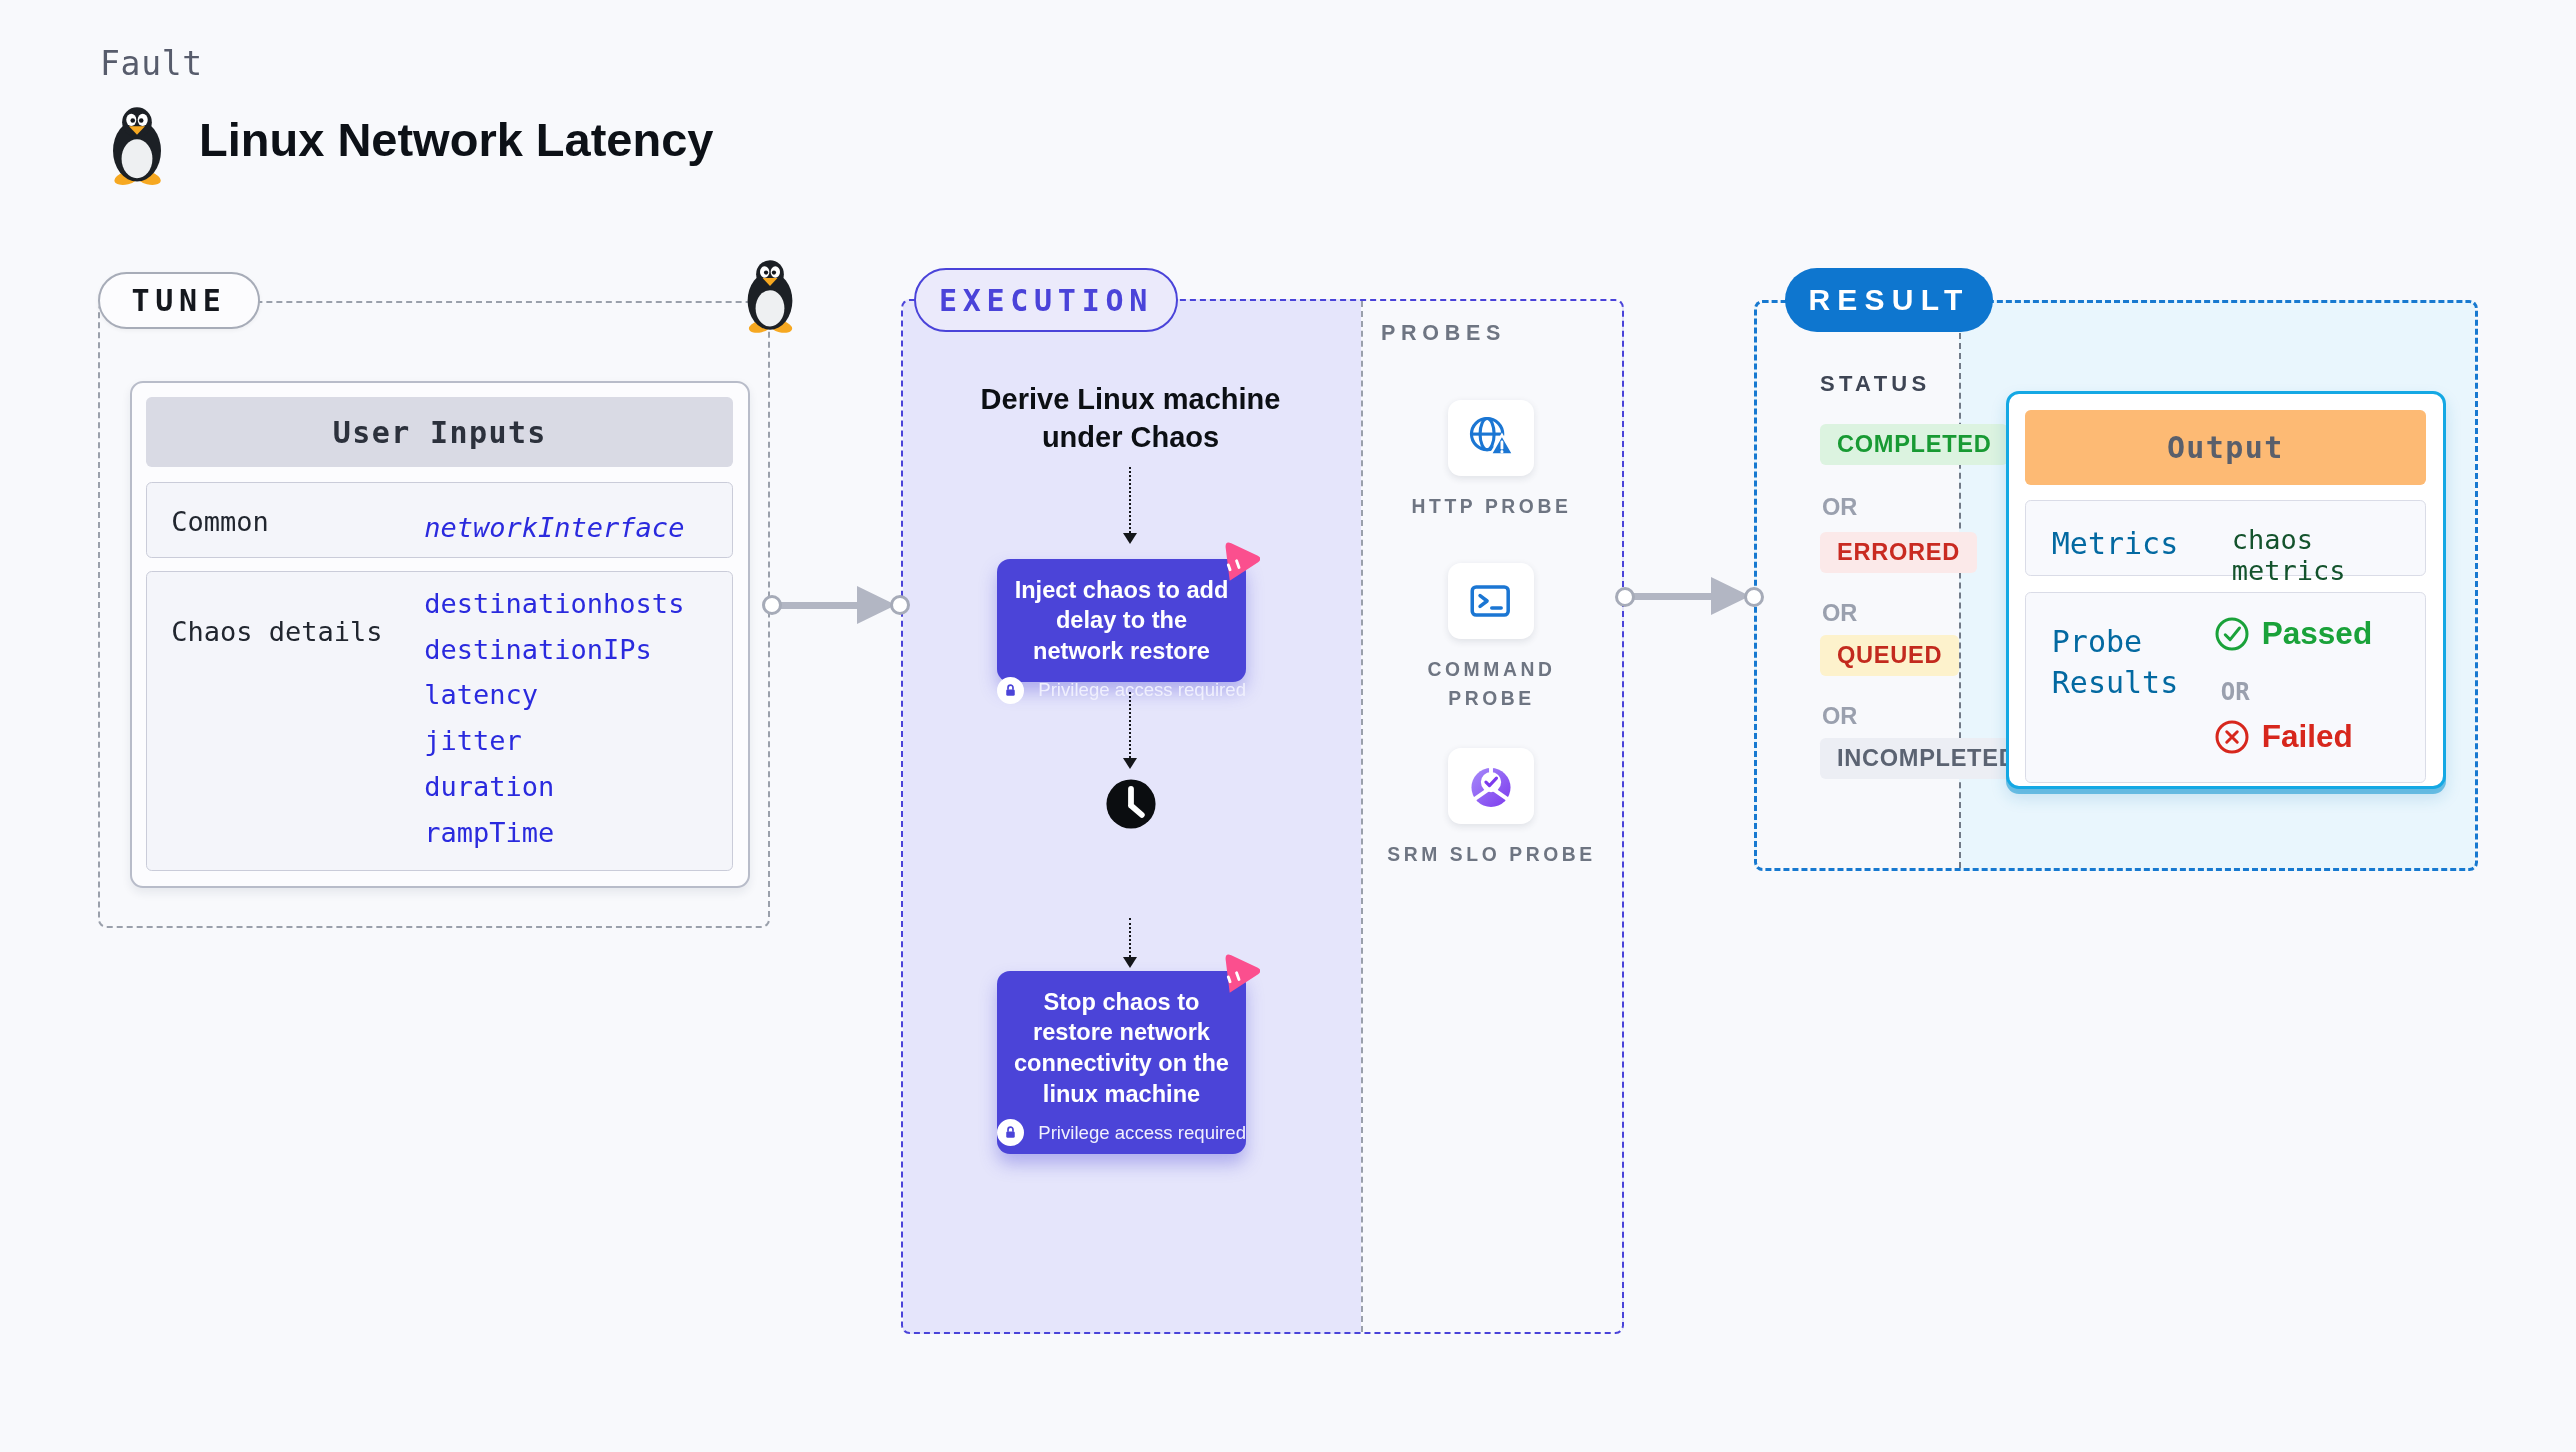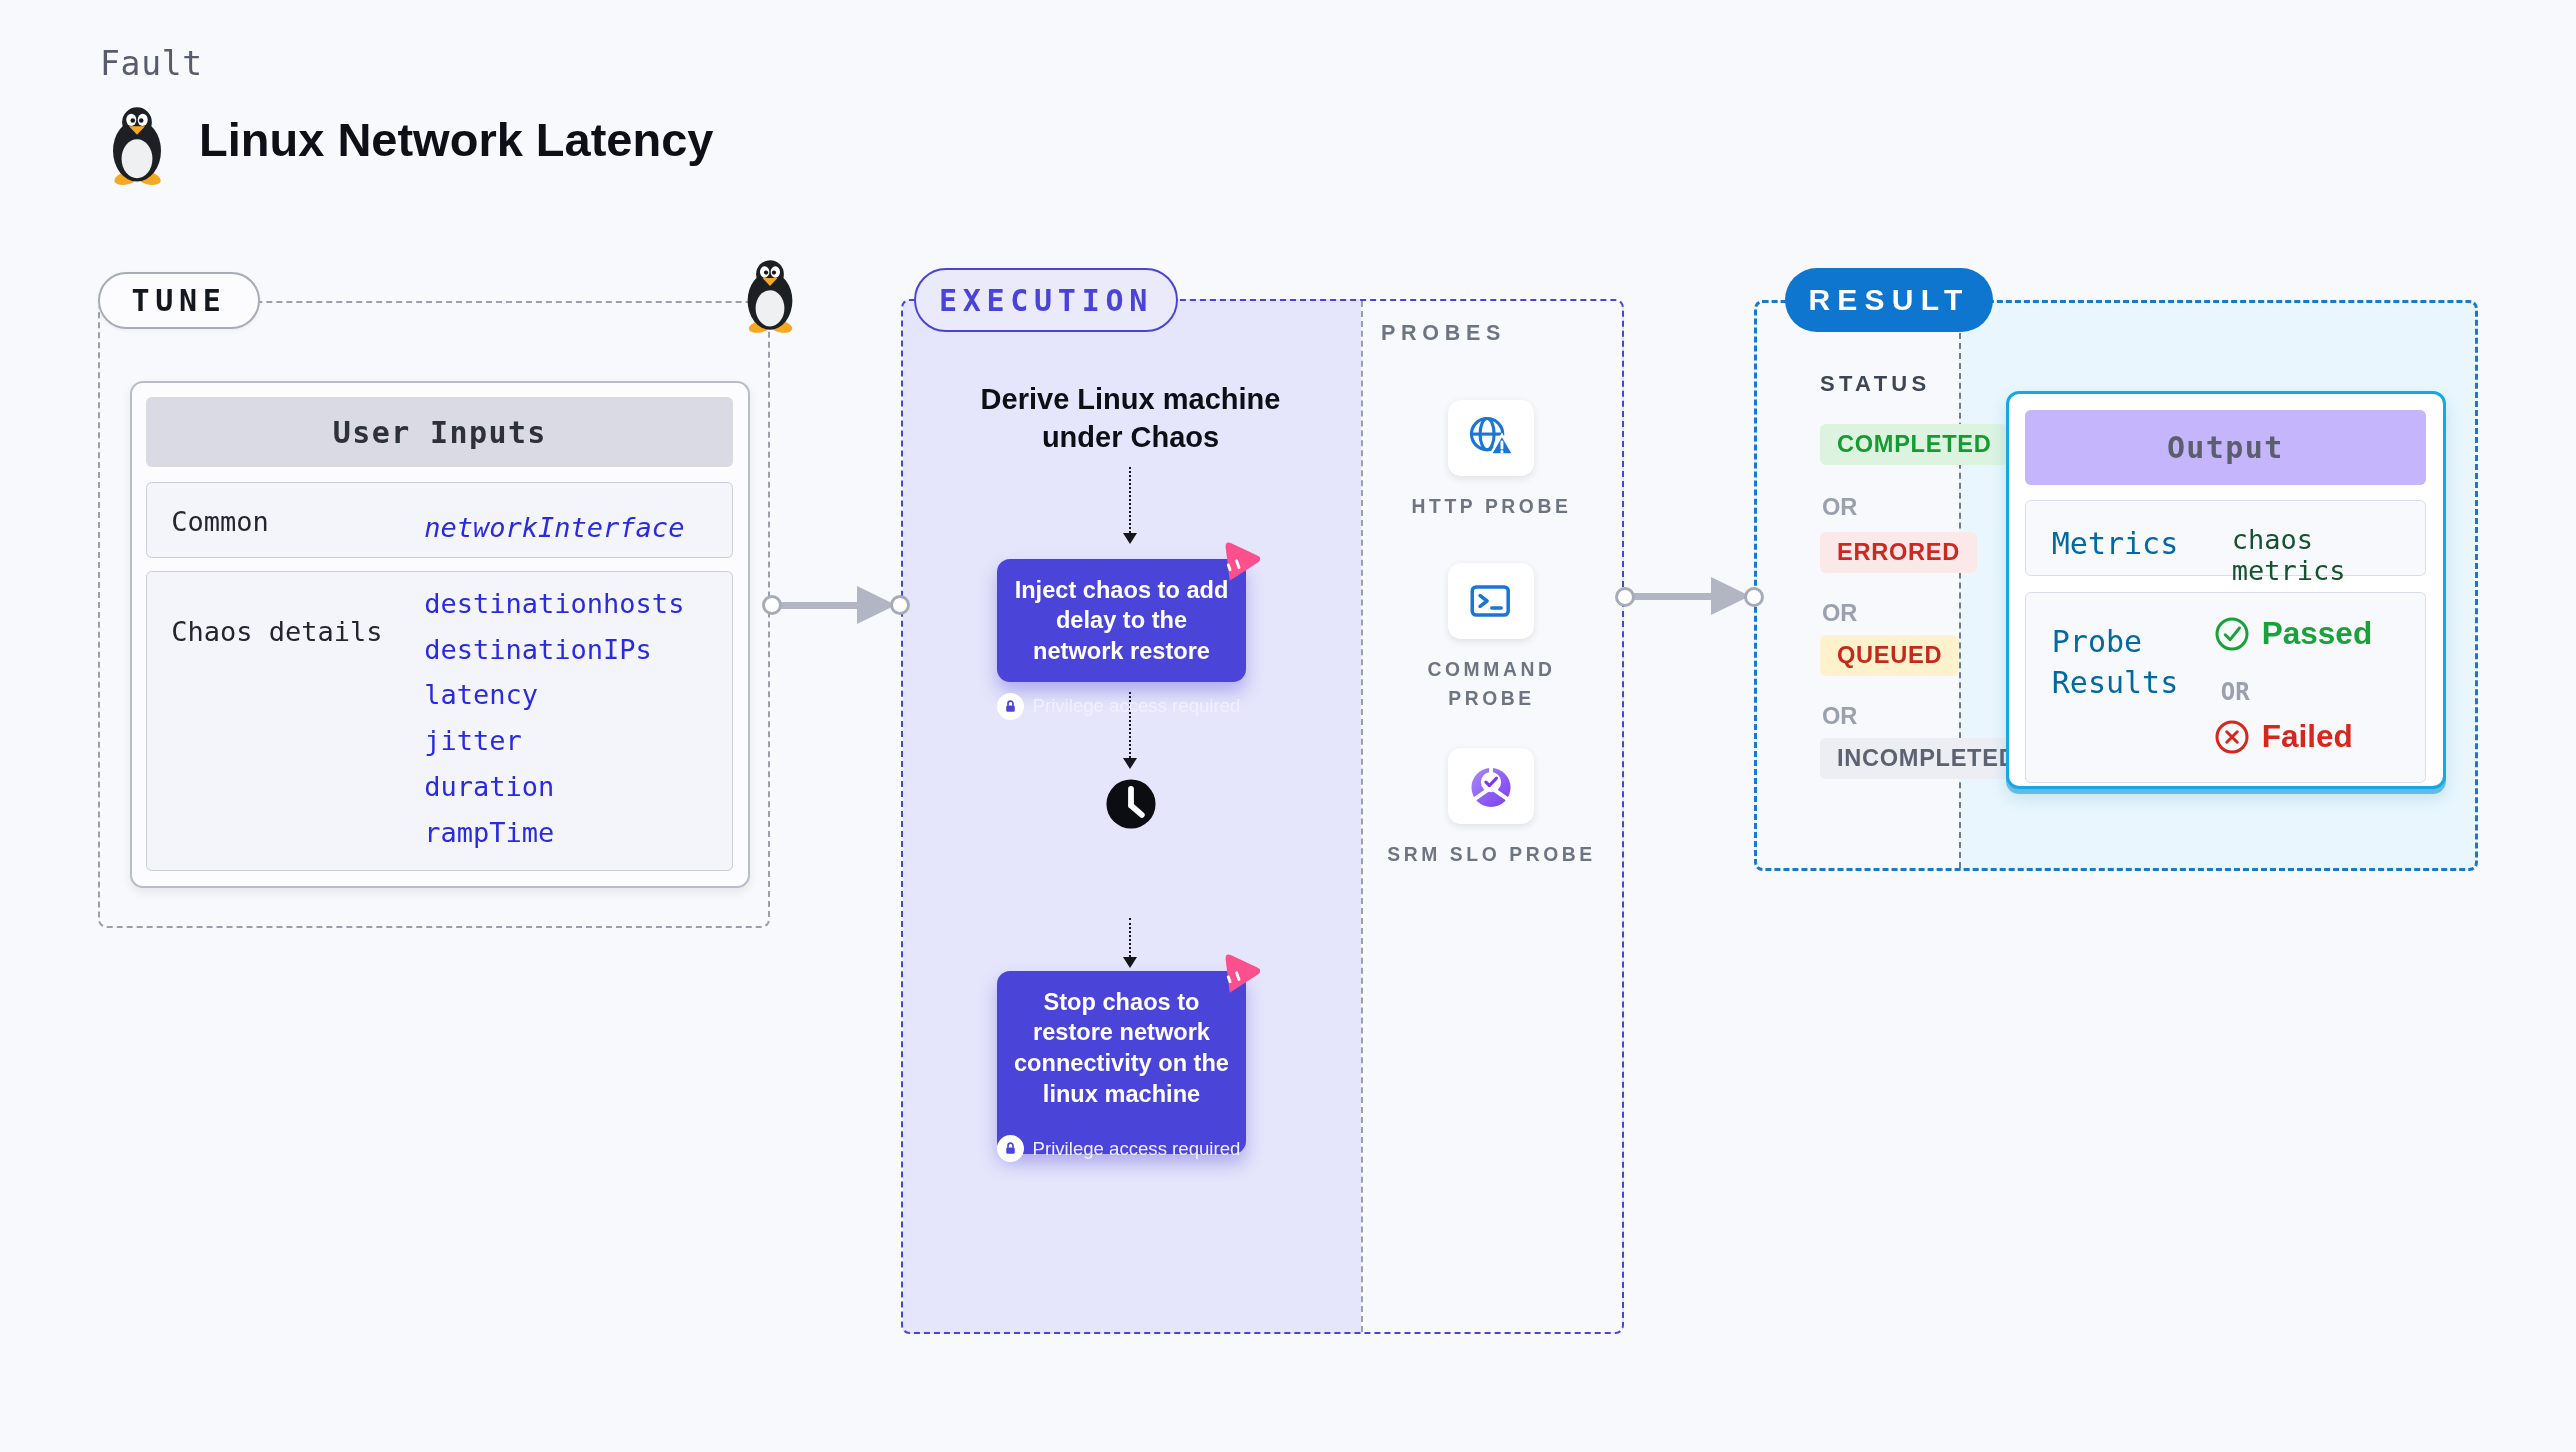--- a/index.html
+++ b/index.html
@@ -41,42 +41,42 @@
   .conn-bar { height:7.2px; background:#b2b6c3; }
   .conn-head { width:0; height:0; border-top:19.3px solid rgba(0,0,0,0); border-bottom:19.3px solid rgba(0,0,0,0); border-left:39px solid #b2b6c3; }
   .conn-dot { width:20px; height:20px; border-radius:50%; background:#ffffff; border:3.6px solid #a6abb8; z-index:4; }
   .flow-arrow { border-left:2.9px dotted #14161a; }
   .flow-head { width:0; height:0; border-left:7.9px solid rgba(0,0,0,0); border-right:7.9px solid rgba(0,0,0,0); border-top:11.5px solid #14161a; }
 
   
   .step-text { font-size:29px; font-weight:bold; color:#0c0f14; text-align:center; line-height:1.3; }
   .chaos-card { width:249px; background:#4b44d8; border-radius:13px; color:#fff; text-align:center; box-shadow:0 10px 17px rgba(75,68,216,.35); z-index:3; }
   .chaos-card .card-text { font-size:23.6px; font-weight:bold; line-height:1.3; padding:15.8px 17px 0; }
-  .priv-pill { display:flex; align-items:center; justify-content:flex-start; gap:8.6px; margin-top:26px; }
+  .priv-pill { display:flex; align-items:center; justify-content:space-between; gap:8.6px; margin-top:10px; }
   .priv-circle { width:27px; height:27px; border-radius:50%; background:#ffffff; display:flex; align-items:center; justify-content:center; }
   .priv-text { font-size:18.6px; color:#f0f0fd; }
   .fault-chip { right:-14.3px; top:-17px; width:46px; height:46px; z-index:4; }
 
   
   .probes-heading { left:1381px; top:321px; font-size:21.5px; font-weight:bold; letter-spacing:5.7px; color:#6e7582; }
   .probe-card { left:1448px; width:86px; height:76px; background:#ffffff; border-radius:13px; box-shadow:0 2.9px 7.2px rgba(30,35,60,.10); display:flex; align-items:center; justify-content:center; }
   .probe-label { left:1384px; width:215px; text-align:center; font-size:19.3px; font-weight:bold; letter-spacing:3.6px; color:#6e7582; line-height:1.5; }
 
   
   .status-heading { left:1820px; top:371px; font-size:22px; font-weight:bold; letter-spacing:4.3px; color:#3e4554; }
   .status-badge { left:1820px; padding:7.2px 17px; border-radius:5.7px; font-size:23.6px; font-weight:bold; letter-spacing:0.7px; display:inline-block; }
   .st-success { background:#dcf3e0; color:#189a33; }
   .st-error   { background:#fbe9e9; color:#c92a21; }
   .st-queued  { background:#fdf2cc; color:#c32a1e; }
   .st-incomplete { background:#ecEEF4; color:#5b6372; }
   .or-label { left:1822px; font-size:23.6px; font-weight:bold; color:#9aa0ae; }
 
   
   .output-box { left:2006px; top:391px; width:440px; height:398px; background:#ffffff; border:3.6px solid #14a8e4; border-radius:13px; box-shadow:0 5px 0 rgba(14,150,210,.55), 0 8.6px 15.8px rgba(20,130,190,.18); z-index:3; }
-  .output-header { left:15.8px; top:15.8px; width:401px; height:75px; background:#c4b5fd; border-radius:5.7px; display:flex; align-items:center; justify-content:center; font-size:30px; font-weight:bold; color:#5a5f6b; letter-spacing:1.4px; }
+  .output-header { left:15.8px; top:15.8px; width:401px; height:75px; background:#fdba74; border-radius:5.7px; display:flex; align-items:center; justify-content:center; font-size:30px; font-weight:bold; color:#5a5f6b; letter-spacing:1.4px; }
   .output-row { left:15.8px; width:401px; background:#f8f9fd; border:1.4px solid #dadce7; border-radius:5.7px; }
   .metrics-row { top:106px; height:76px; }
   .proberes-row { top:198px; height:191px; }
   .output-label { font-size:30px; color:#0369a1; line-height:1.35; }
   .metrics-value { font-size:27px; color:#14532d; }
   .passed-text { font-size:31.5px; font-weight:bold; color:#1aa23a; }
   .failed-text { font-size:31.5px; font-weight:bold; color:#d7271d; }
   .out-or { font-size:24px; font-weight:bold; color:#9aa0ae; }
 </style>
 </head>

